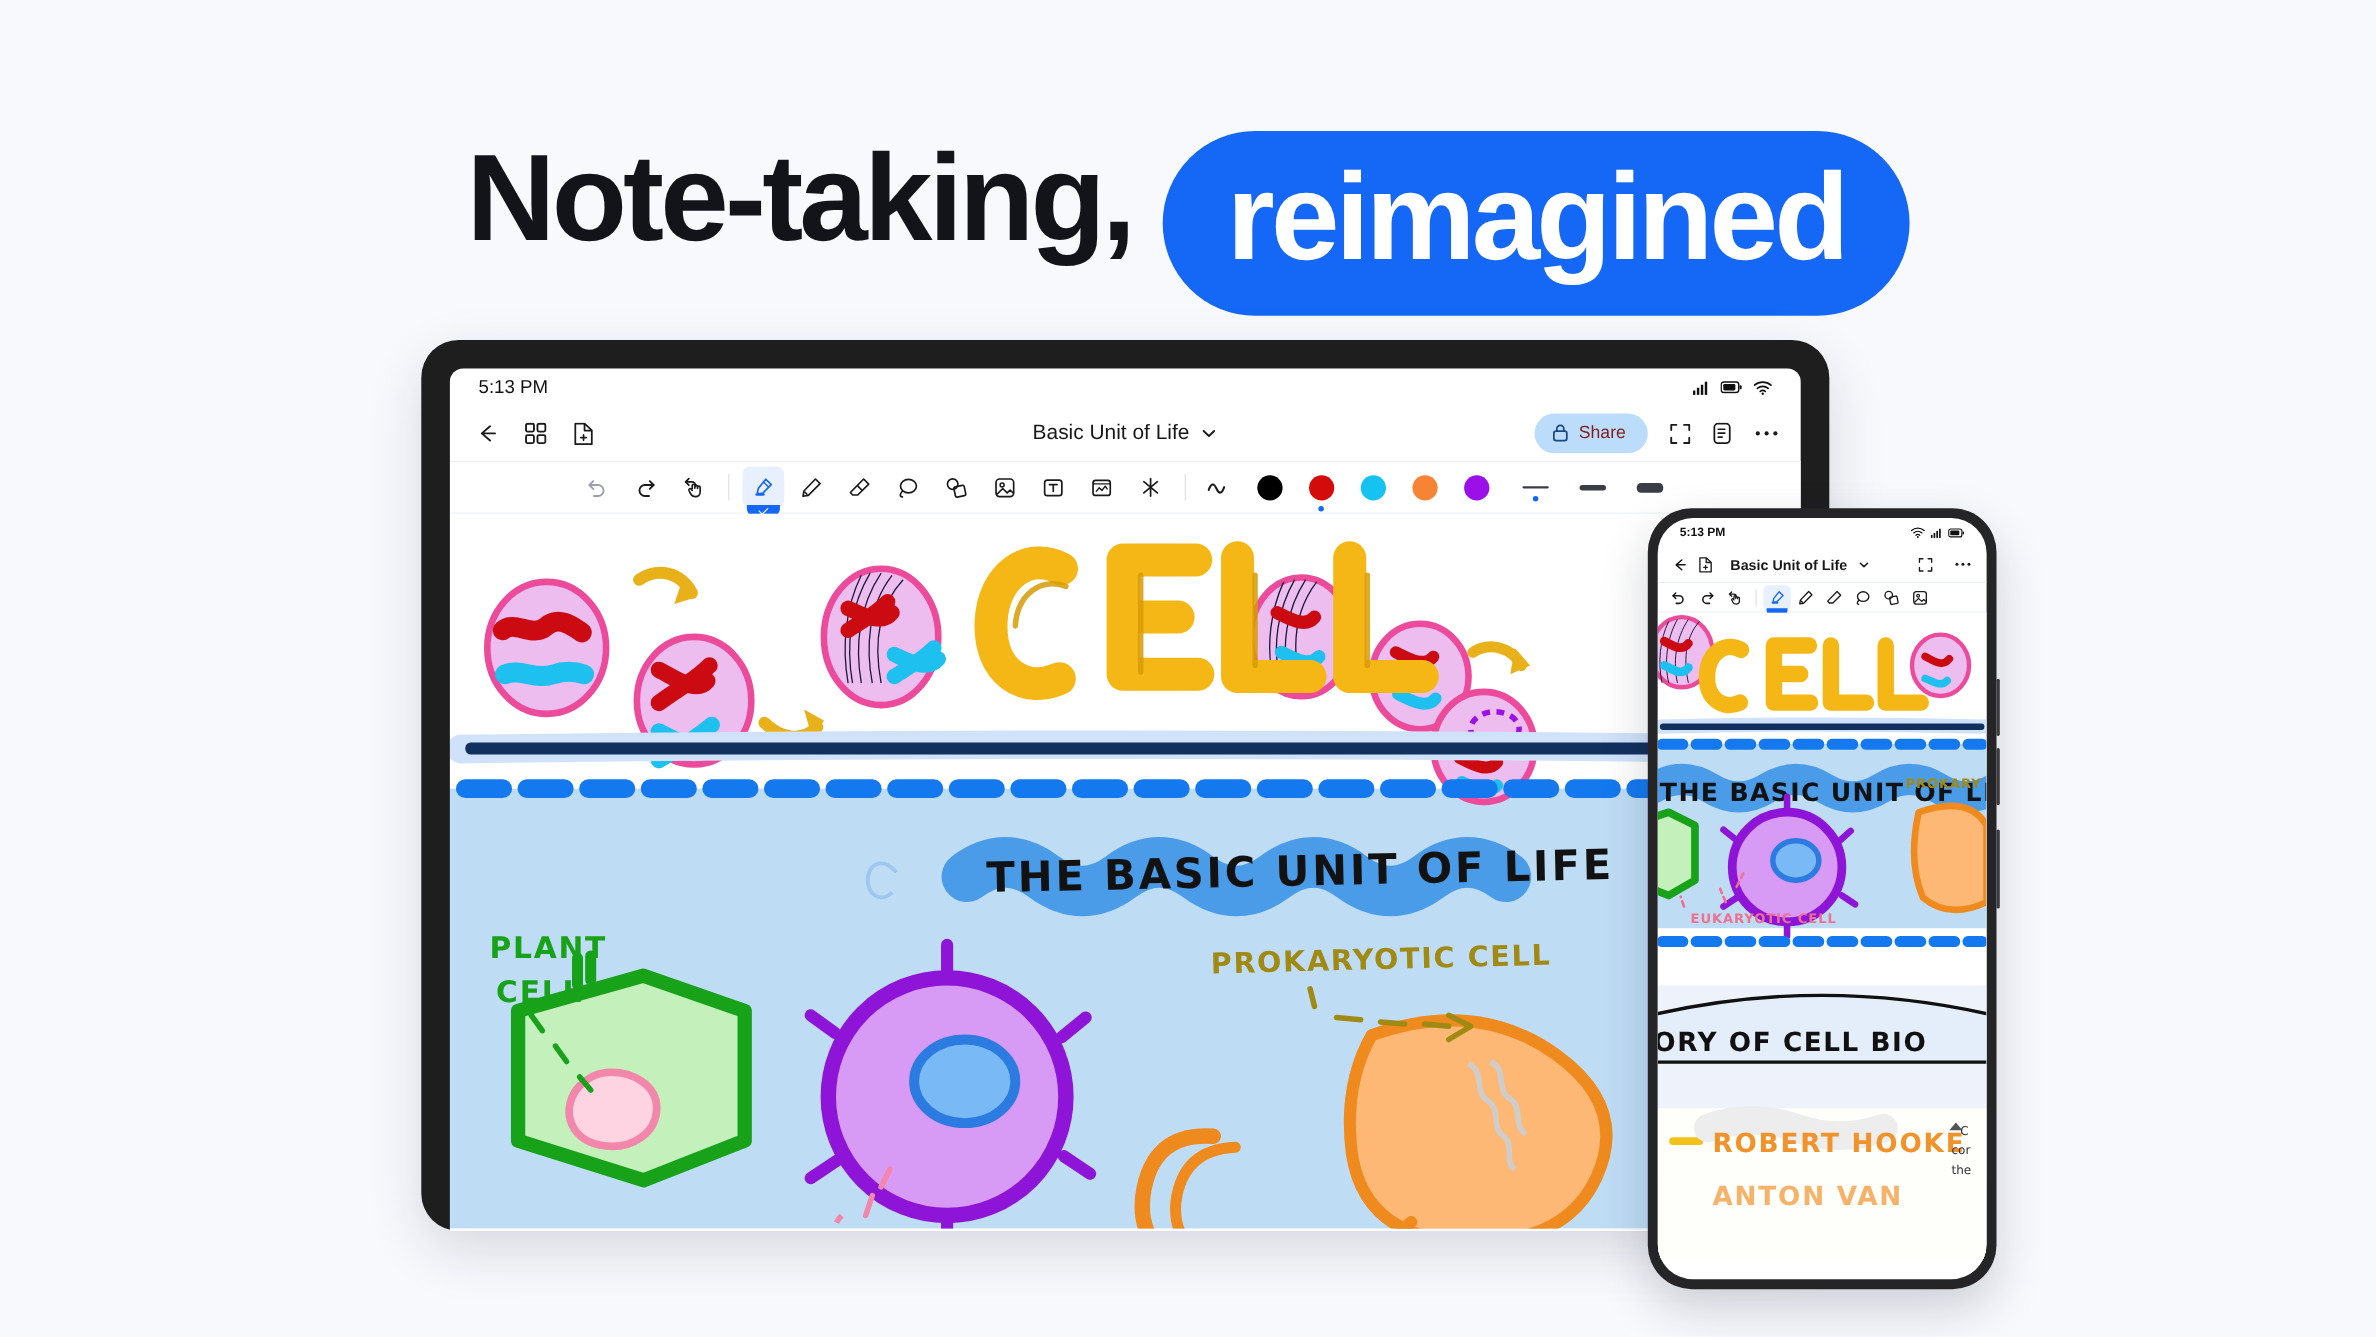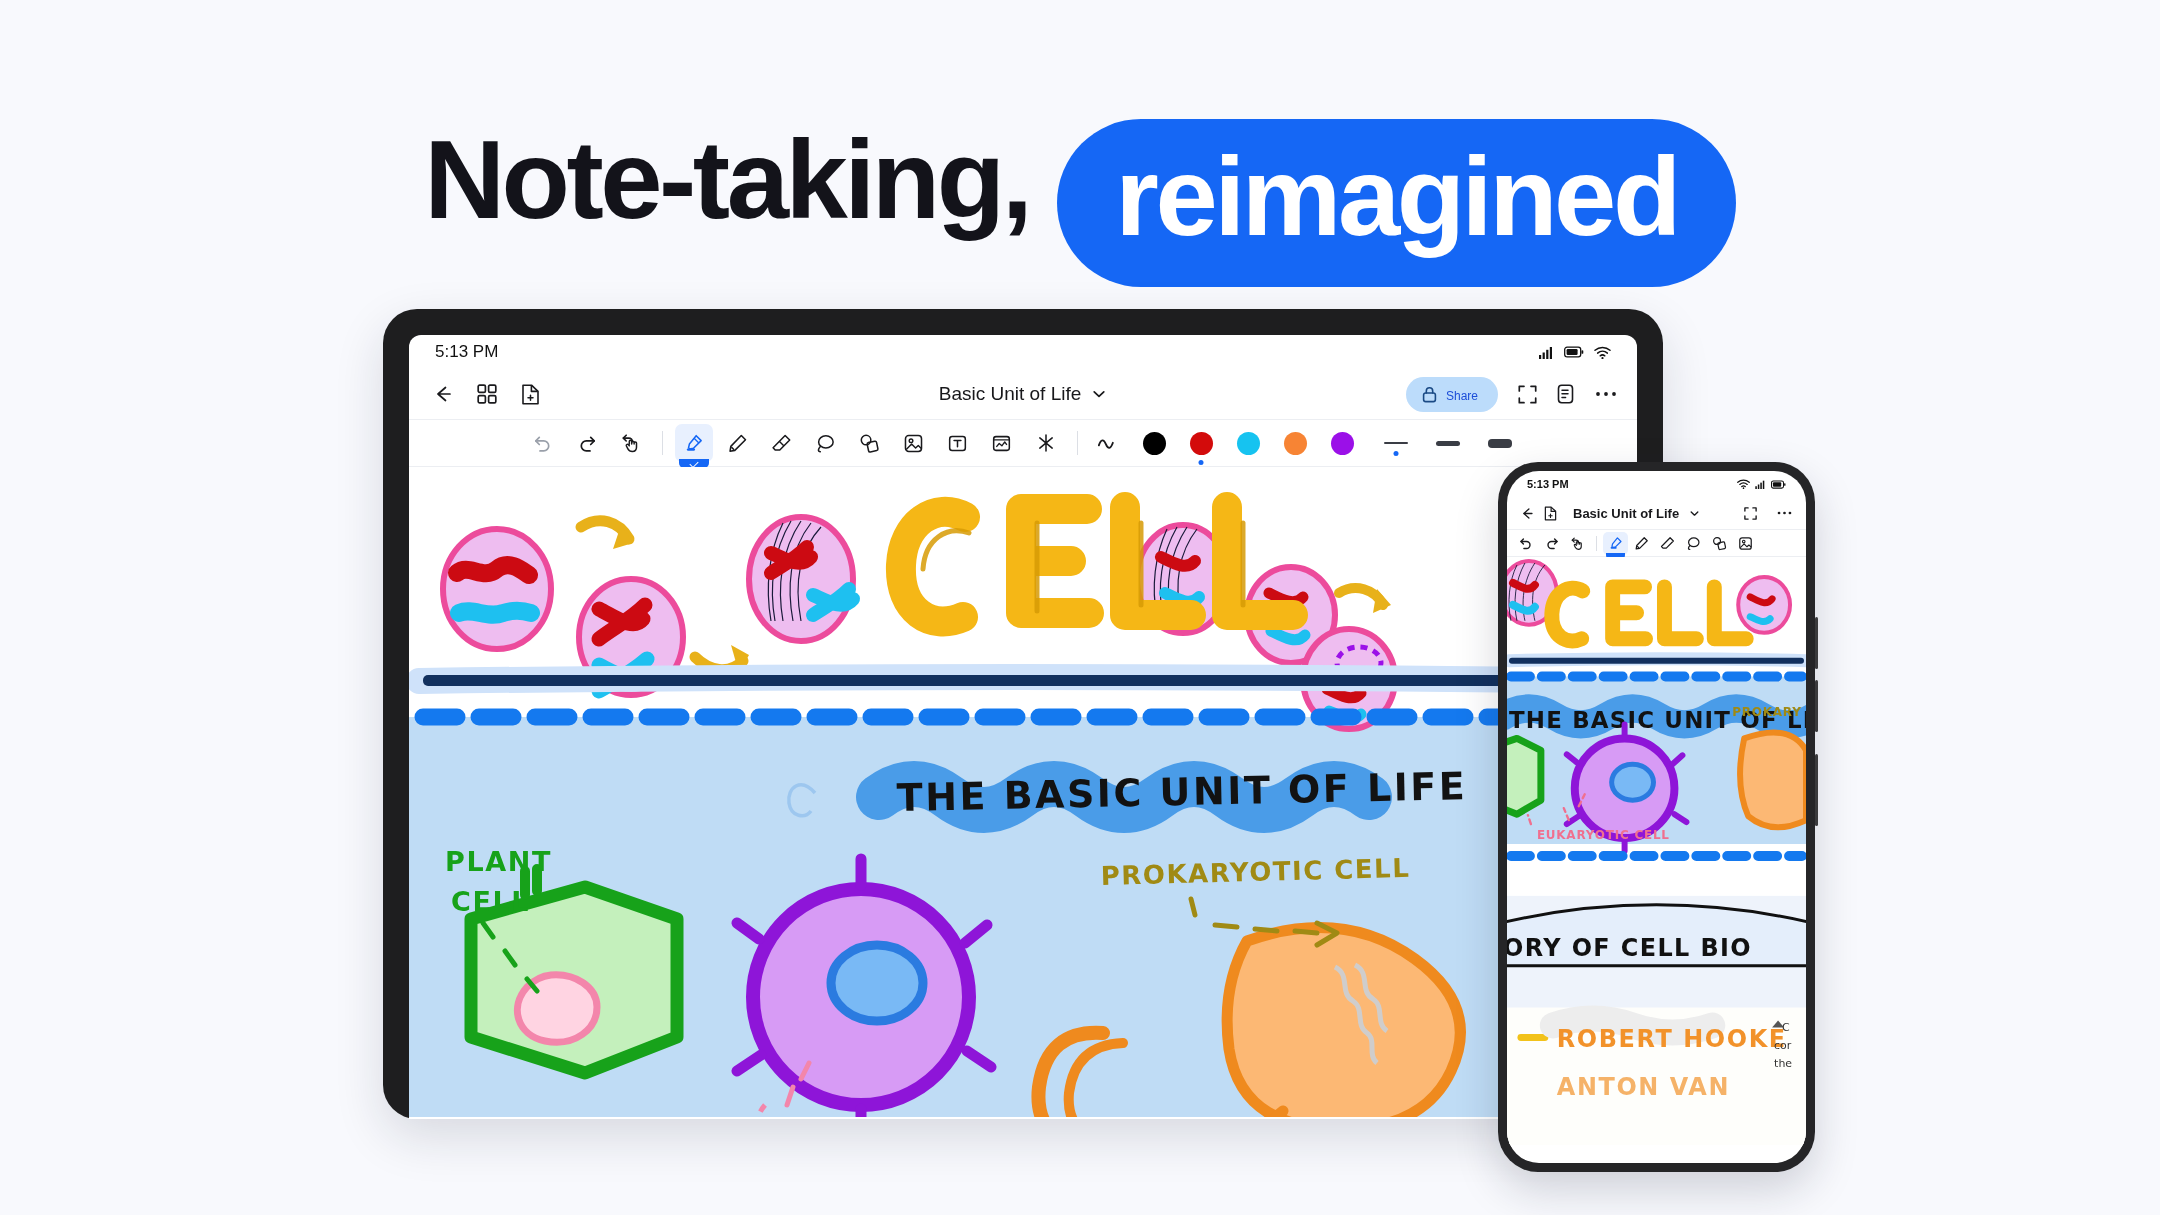--- a/index.html
+++ b/index.html
@@ -61,23 +61,23 @@
     display: flex; align-items: center; gap: 20px;
   }
   .t-title-wrap {
     position: absolute; left: 0; width: 100%; top: 0; height: 50px;
     display: flex; align-items: center; justify-content: center; gap: 10px;
     pointer-events: none;
   }
   .t-title { font-size: 19px; font-weight: 500; color: #18181b; }
 
   .share-btn {
-    display: flex; align-items: flex-end; gap: 9px;
-    background: #bcdcfb; color: #1d4ed8; border-radius: 999px;
-    padding: 9px 20px 9px 16px; font-size: 12px; font-weight: 500;
+    display: flex; align-items: flex-start; gap: 9px;
+    background: #bcdcfb; color: #7f1d1d; border-radius: 999px;
+    padding: 9px 20px 9px 16px; font-size: 16px; font-weight: 500;
   }
 
   .t-toolbar {
     height: 48px; border-top: 1px solid #eceef2; border-bottom: 1px solid #eceef2;
     display: flex; align-items: center; justify-content: center; gap: 0;
     background: #fff; position: relative;
   }
   .tb-group { display: flex; align-items: center; gap: 6px; }
   .tb-btn {
     width: 38px; height: 38px; display: flex; align-items: center;

